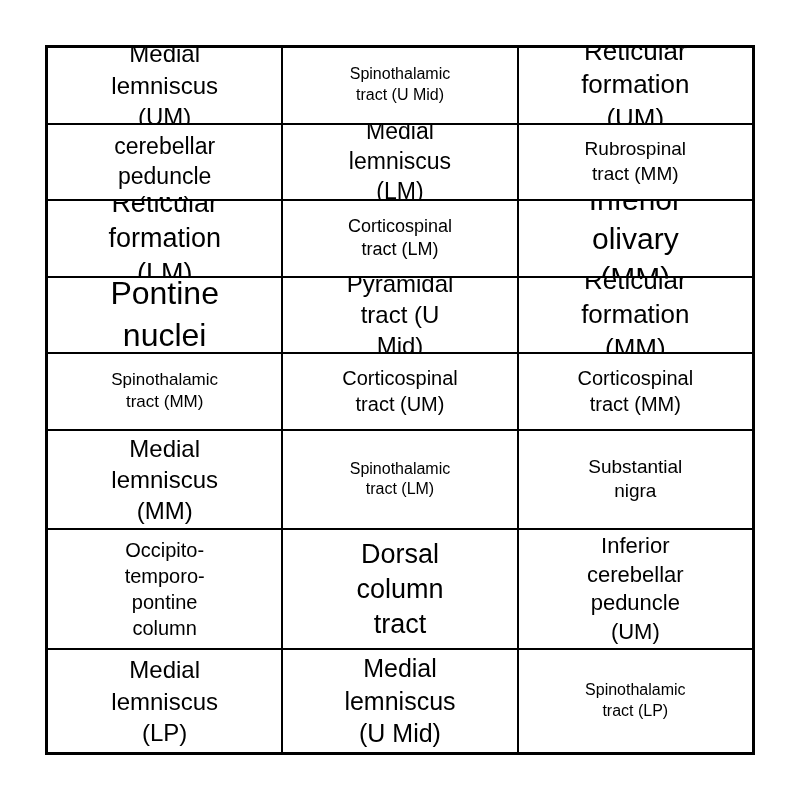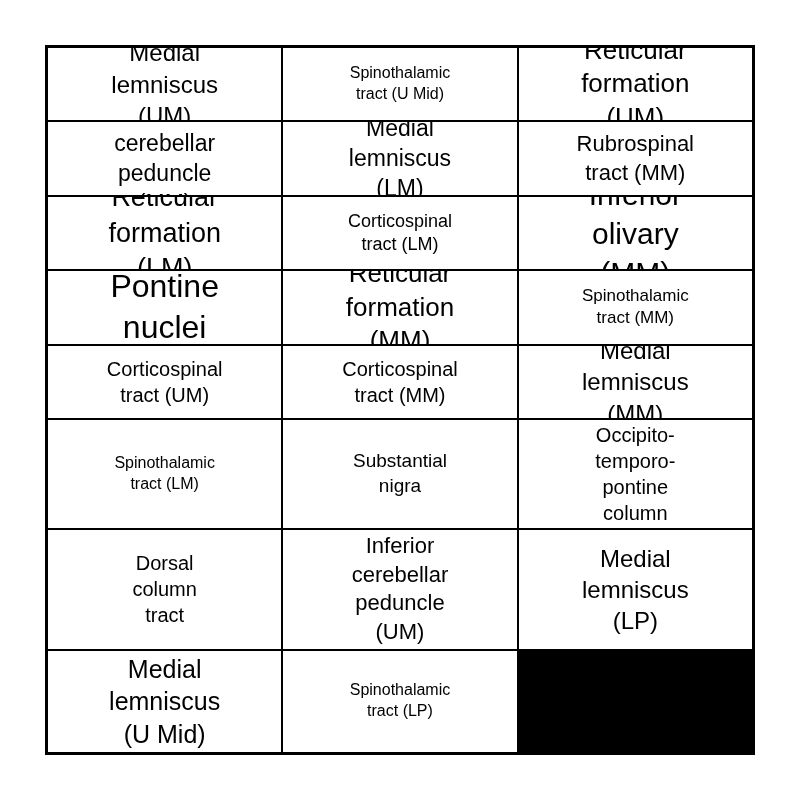--- a/index.html
+++ b/index.html
@@ -36,24 +36,24 @@
     text-align: center;
     padding: 2px 4px;
     overflow: hidden;
   }
   .txt {
     color: var(--text-color, #000000);
     white-space: pre-line;
     line-height: 1.3;
   }
   .fs16{font-size:16px} .fs17{font-size:17px} .fs18{font-size:18px}
-  .fs19{font-size:22px} .fs20{font-size:20px} .fs21{font-size:19px}
+  .fs19{font-size:19px} .fs20{font-size:20px} .fs21{font-size:19px}
   .fs22{font-size:22px} .fs23{font-size:23px} .fs24{font-size:24px}
   .fs25{font-size:25px} .fs26{font-size:26px} .fs27{font-size:27px}
-  .fs28{font-size:20px} .fs30{font-size:30px} .fs32{font-size:32px}
+  .fs28{font-size:27px} .fs30{font-size:30px} .fs32{font-size:32px}
 </style>
 </head>
 <body>
 
 <div class="page">
   <div class="card">
 
     <div class="cell">
         <span class="txt fs24">Medial
 lemniscus
@@ -96,20 +96,25 @@
     <div class="cell">
         <span class="txt fs30">Inferior
 olivary
 (MM)</span>
       </div>
     <div class="cell">
         <span class="txt fs32">Pontine
 nuclei</span>
       </div>
 
+    <div class="cell">
+        <span class="txt fs24">Pyramidal
+tract (U
+Mid)</span>
+      </div>
     <div class="cell">
         <span class="txt fs26">Reticular
 formation
 (MM)</span>
       </div>
     <div class="cell">
         <span class="txt fs17">Spinothalamic
 tract (MM)</span>
       </div>
     <div class="cell">

